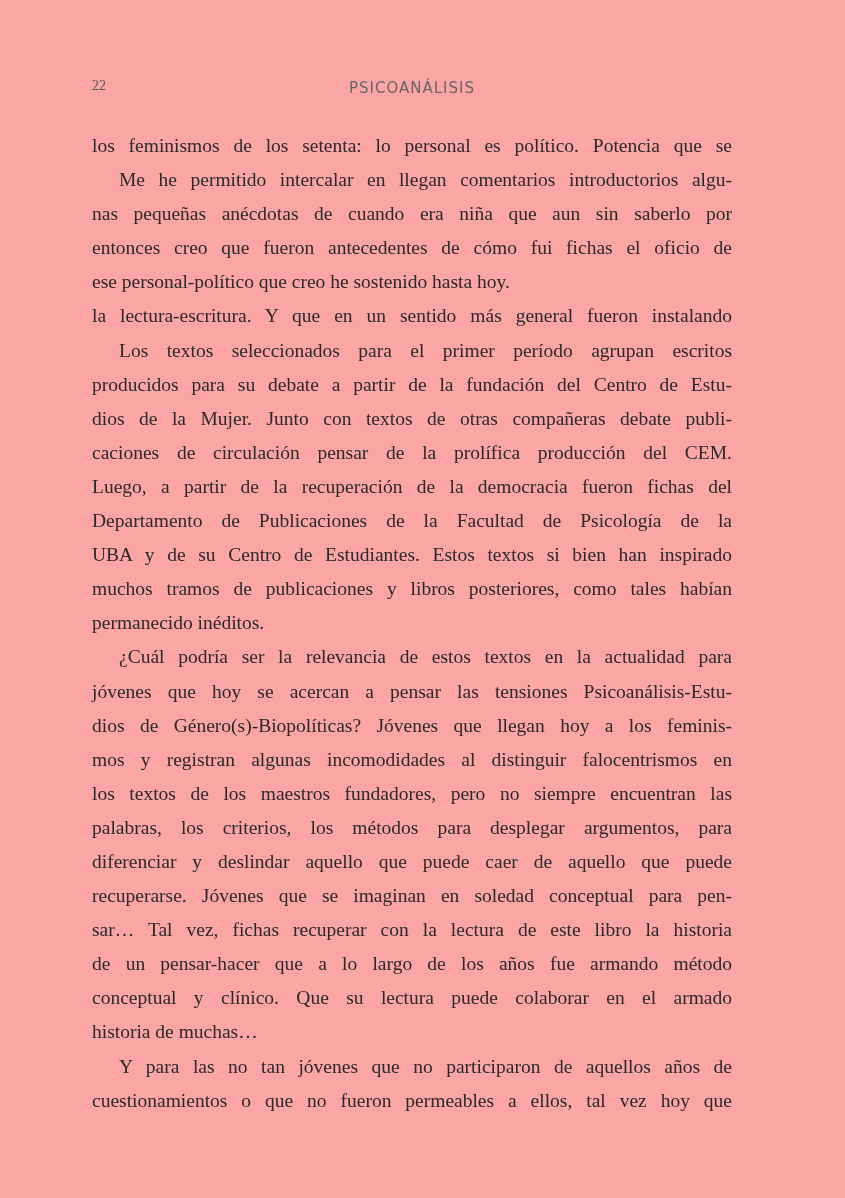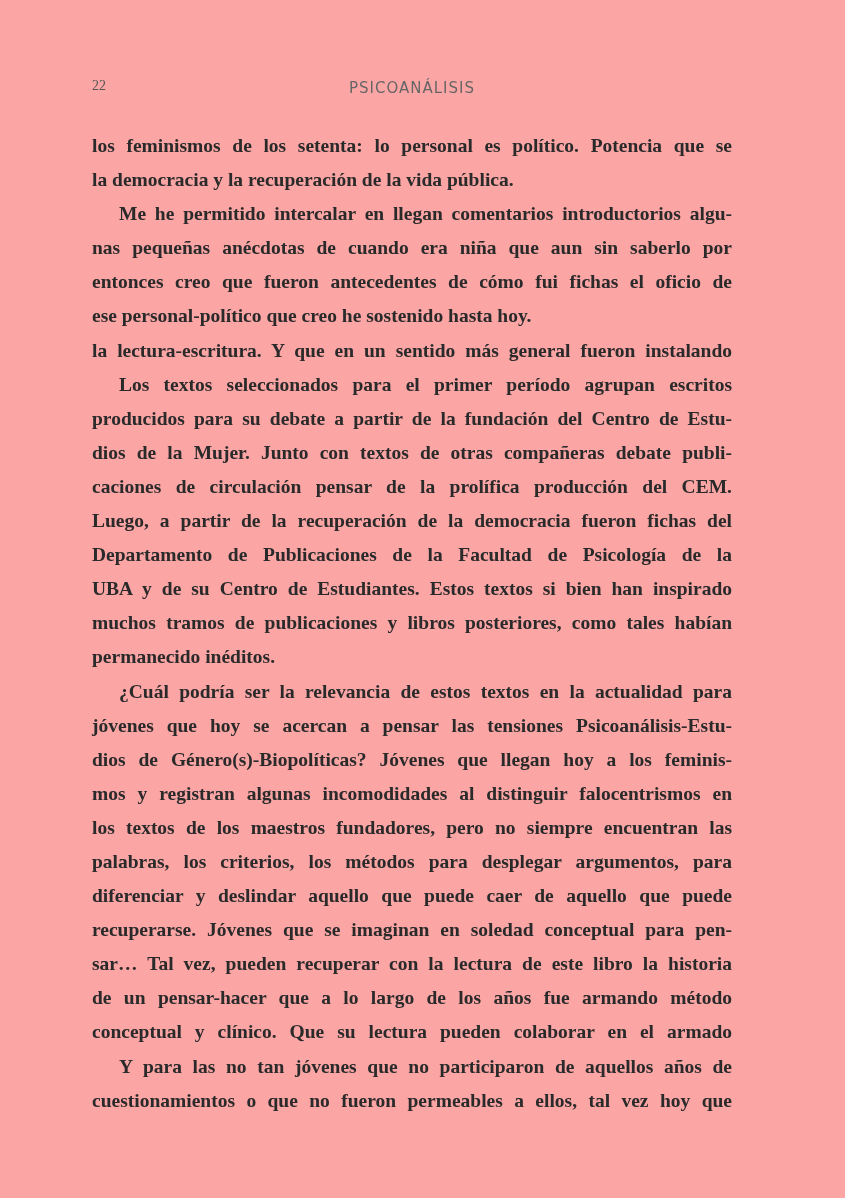--- a/index.html
+++ b/index.html
@@ -16,37 +16,36 @@
   }
   .head-title {
     position: absolute; left: 0; right: 0; top: 1px; text-align: center;
     font-family: "DejaVu Sans", sans-serif; font-size: 15px; letter-spacing: 1px; color: #666;
   }
   .body-text {
     position: absolute; left: 92px; top: 129px; width: 640px;
     font-family: "Liberation Serif", serif; font-size: 19.5px; line-height: 34.1px;
     color: #2a2a2a; text-align: justify; hyphens: manual;
   }
-  .line { display: block; text-align: justify; text-align-last: justify; white-space: nowrap; font-weight: bold; }
+  .line { display: block; text-align: justify; text-align-last: justify; white-space: nowrap; }
   .line.last { text-align-last: left; }
   .line.indent { padding-left: 27px; }
 </style>
 </head>
 <body>
 
 <div class="page">
   <div class="running-head">
     <span class="folio">22</span>
     <div class="head-title">PSICOANÁLISIS</div>
   </div>
 
   <div class="body-text" id="body-text">
       <div>
         <span class="line">los feminismos de los setenta: lo personal es político. Potencia que se</span>
-        <span class="line last">la democracia y la recuperación de la vida pública.</span>
       </div>
       <div>
         <span class="line indent">Me he permitido intercalar en llegan comentarios introductorios algu-</span>
         <span class="line">nas pequeñas anécdotas de cuando era niña que aun sin saberlo por</span>
         <span class="line">entonces creo que fueron antecedentes de cómo fui fichas el oficio de</span>
         <span class="line last">ese personal-político que creo he sostenido hasta hoy.</span>
         <span class="line">la lectura-escritura. Y que en un sentido más general fueron instalando</span>
       </div>
       <div>
         <span class="line indent">Los textos seleccionados para el primer período agrupan escritos</span>
@@ -61,22 +60,23 @@
       </div>
       <div>
         <span class="line indent">¿Cuál podría ser la relevancia de estos textos en la actualidad para</span>
         <span class="line">jóvenes que hoy se acercan a pensar las tensiones Psicoanálisis-Estu-</span>
         <span class="line">dios de Género(s)-Biopolíticas? Jóvenes que llegan hoy a los feminis-</span>
         <span class="line">mos y registran algunas incomodidades al distinguir falocentrismos en</span>
         <span class="line">los textos de los maestros fundadores, pero no siempre encuentran las</span>
         <span class="line">palabras, los criterios, los métodos para desplegar argumentos, para</span>
         <span class="line">diferenciar y deslindar aquello que puede caer de aquello que puede</span>
         <span class="line">recuperarse. Jóvenes que se imaginan en soledad conceptual para pen-</span>
-        <span class="line">sar… Tal vez, pueden recuperar con la lectura de este libro la historia</span>
+        <span class="line">sar… Tal vez, fichas recuperar con la lectura de este libro la historia</span>
         <span class="line">de un pensar-hacer que a lo largo de los años fue armando método</span>
-        <span class="line">conceptual y clínico. Que su lectura pueden colaborar en el armado</span>
+        <span class="line">conceptual y clínico. Que su lectura puede colaborar en el armado</span>
+        <span class="line last">historia de muchas…</span>
       </div>
       <div>
         <span class="line indent">Y para las no tan jóvenes que no participaron de aquellos años de</span>
         <span class="line">cuestionamientos o que no fueron permeables a ellos, tal vez hoy que</span>
       </div>
     </div>
 </div>
 
 </body></html>

